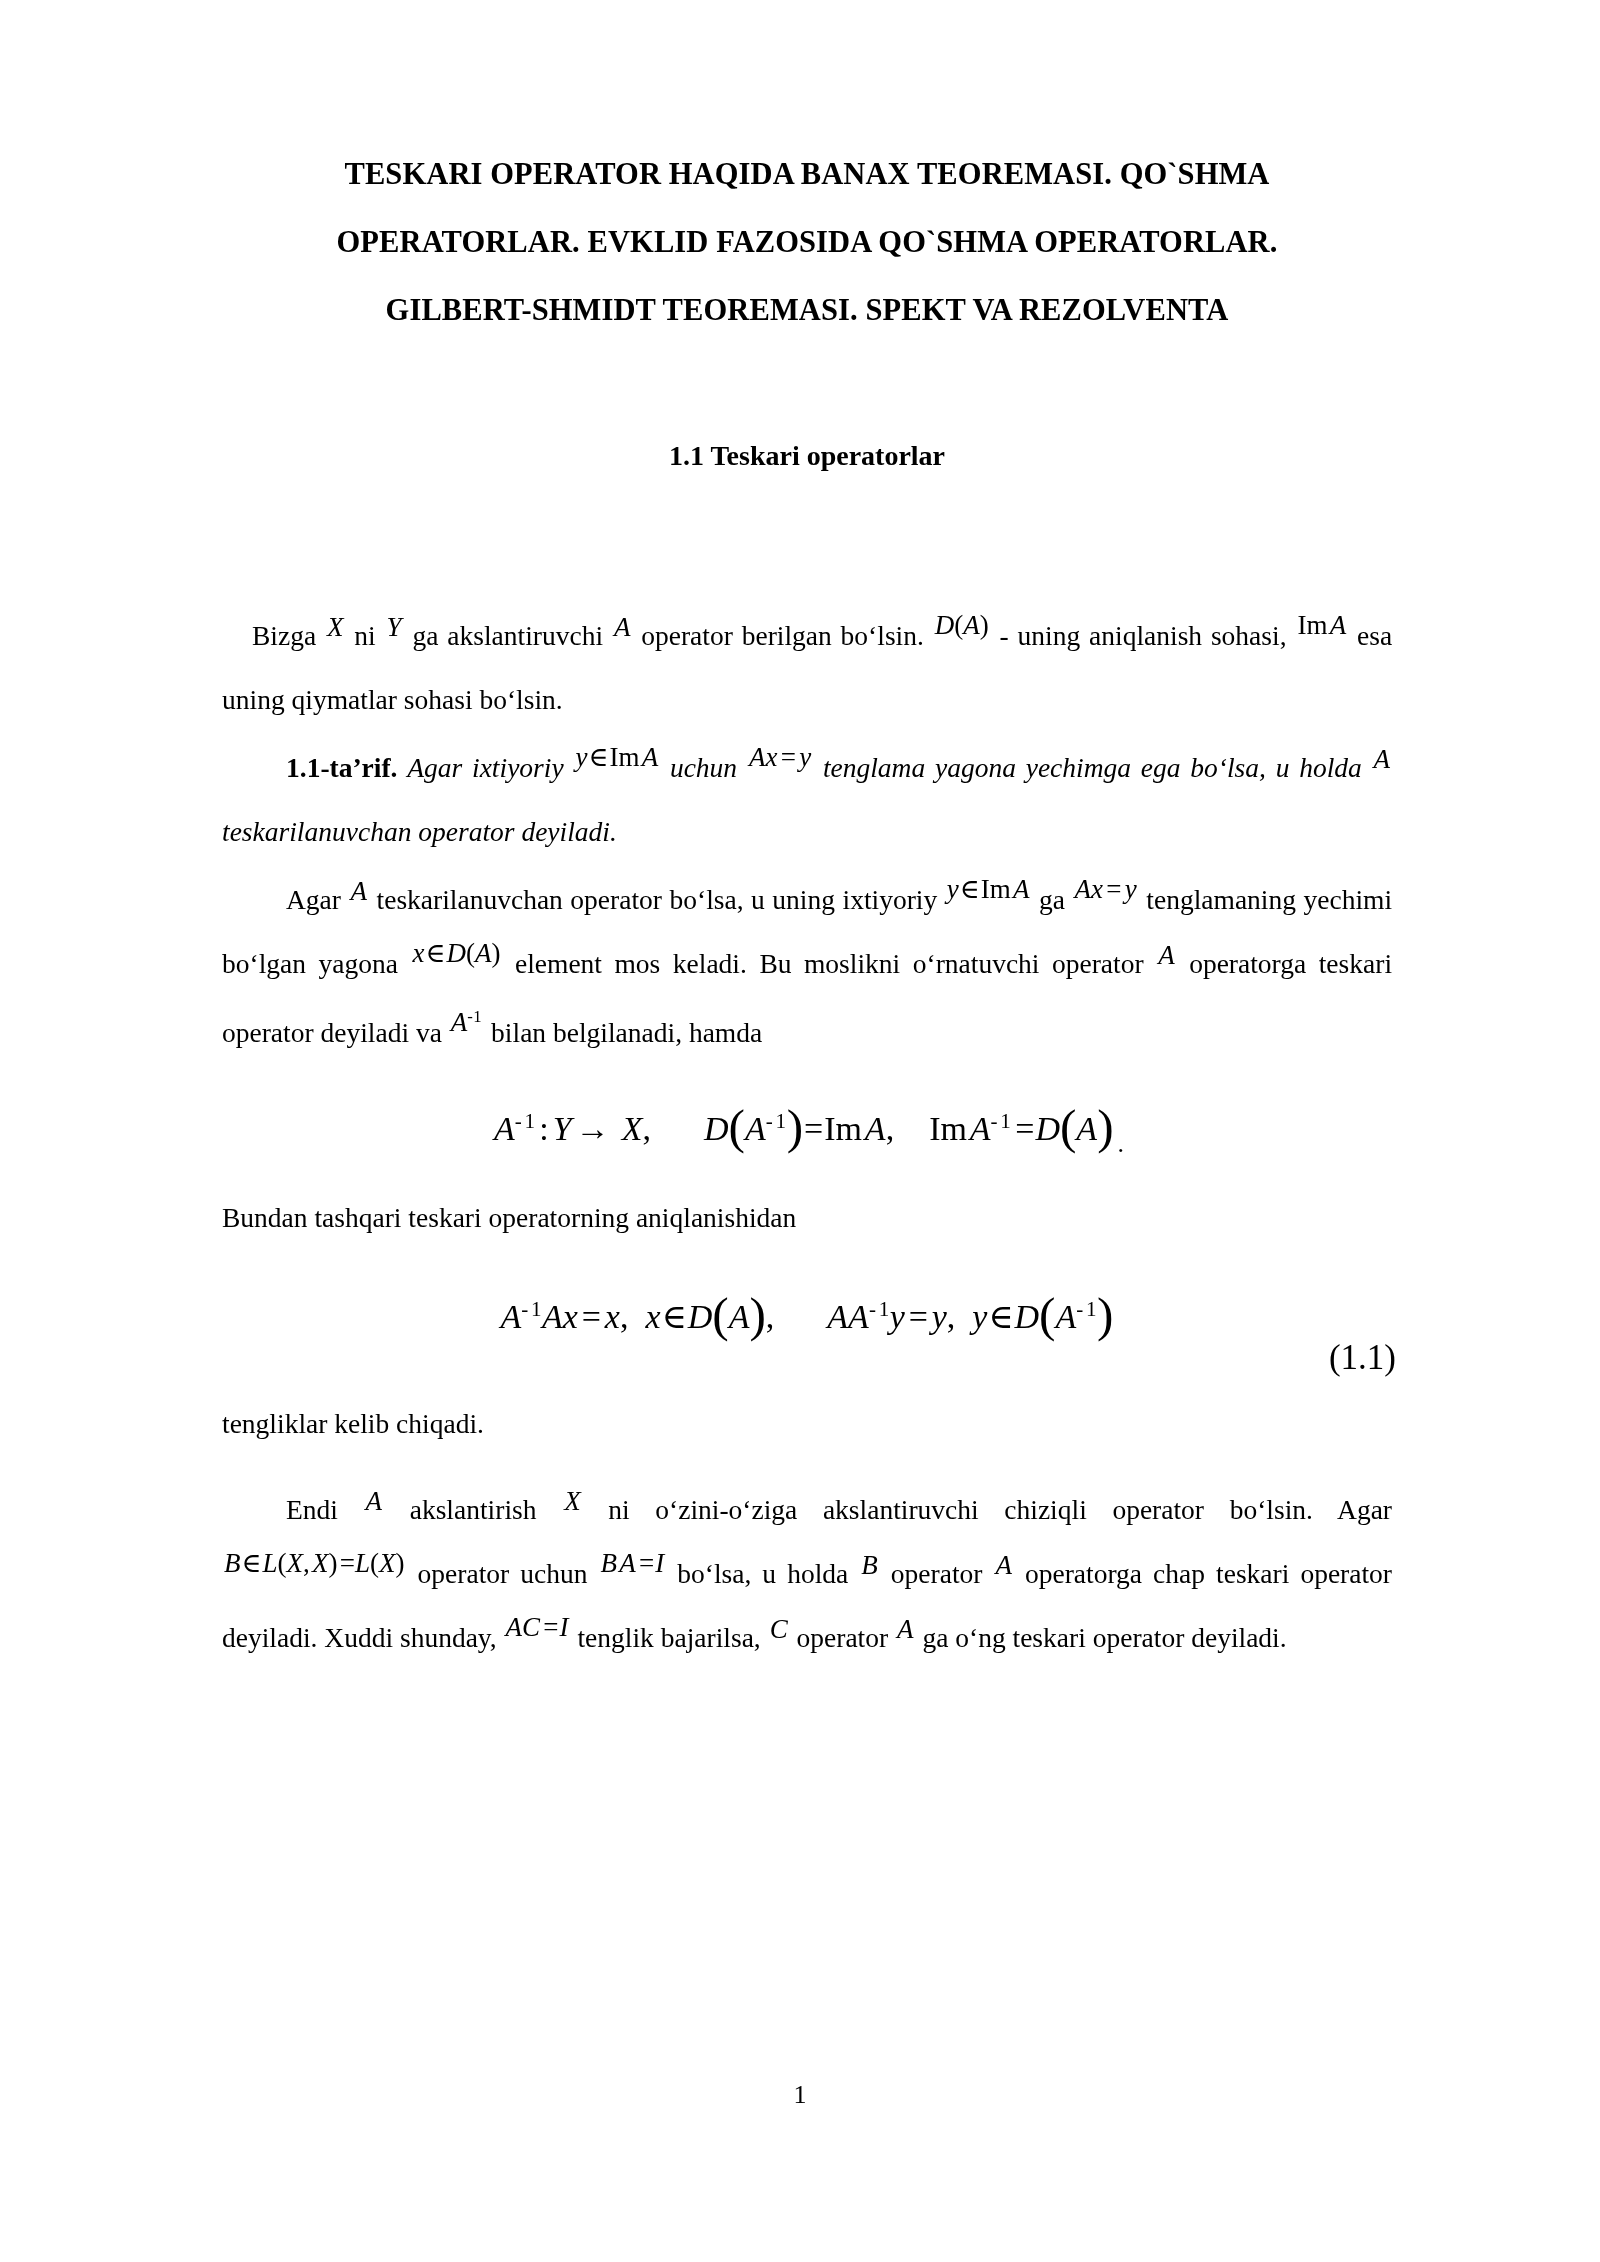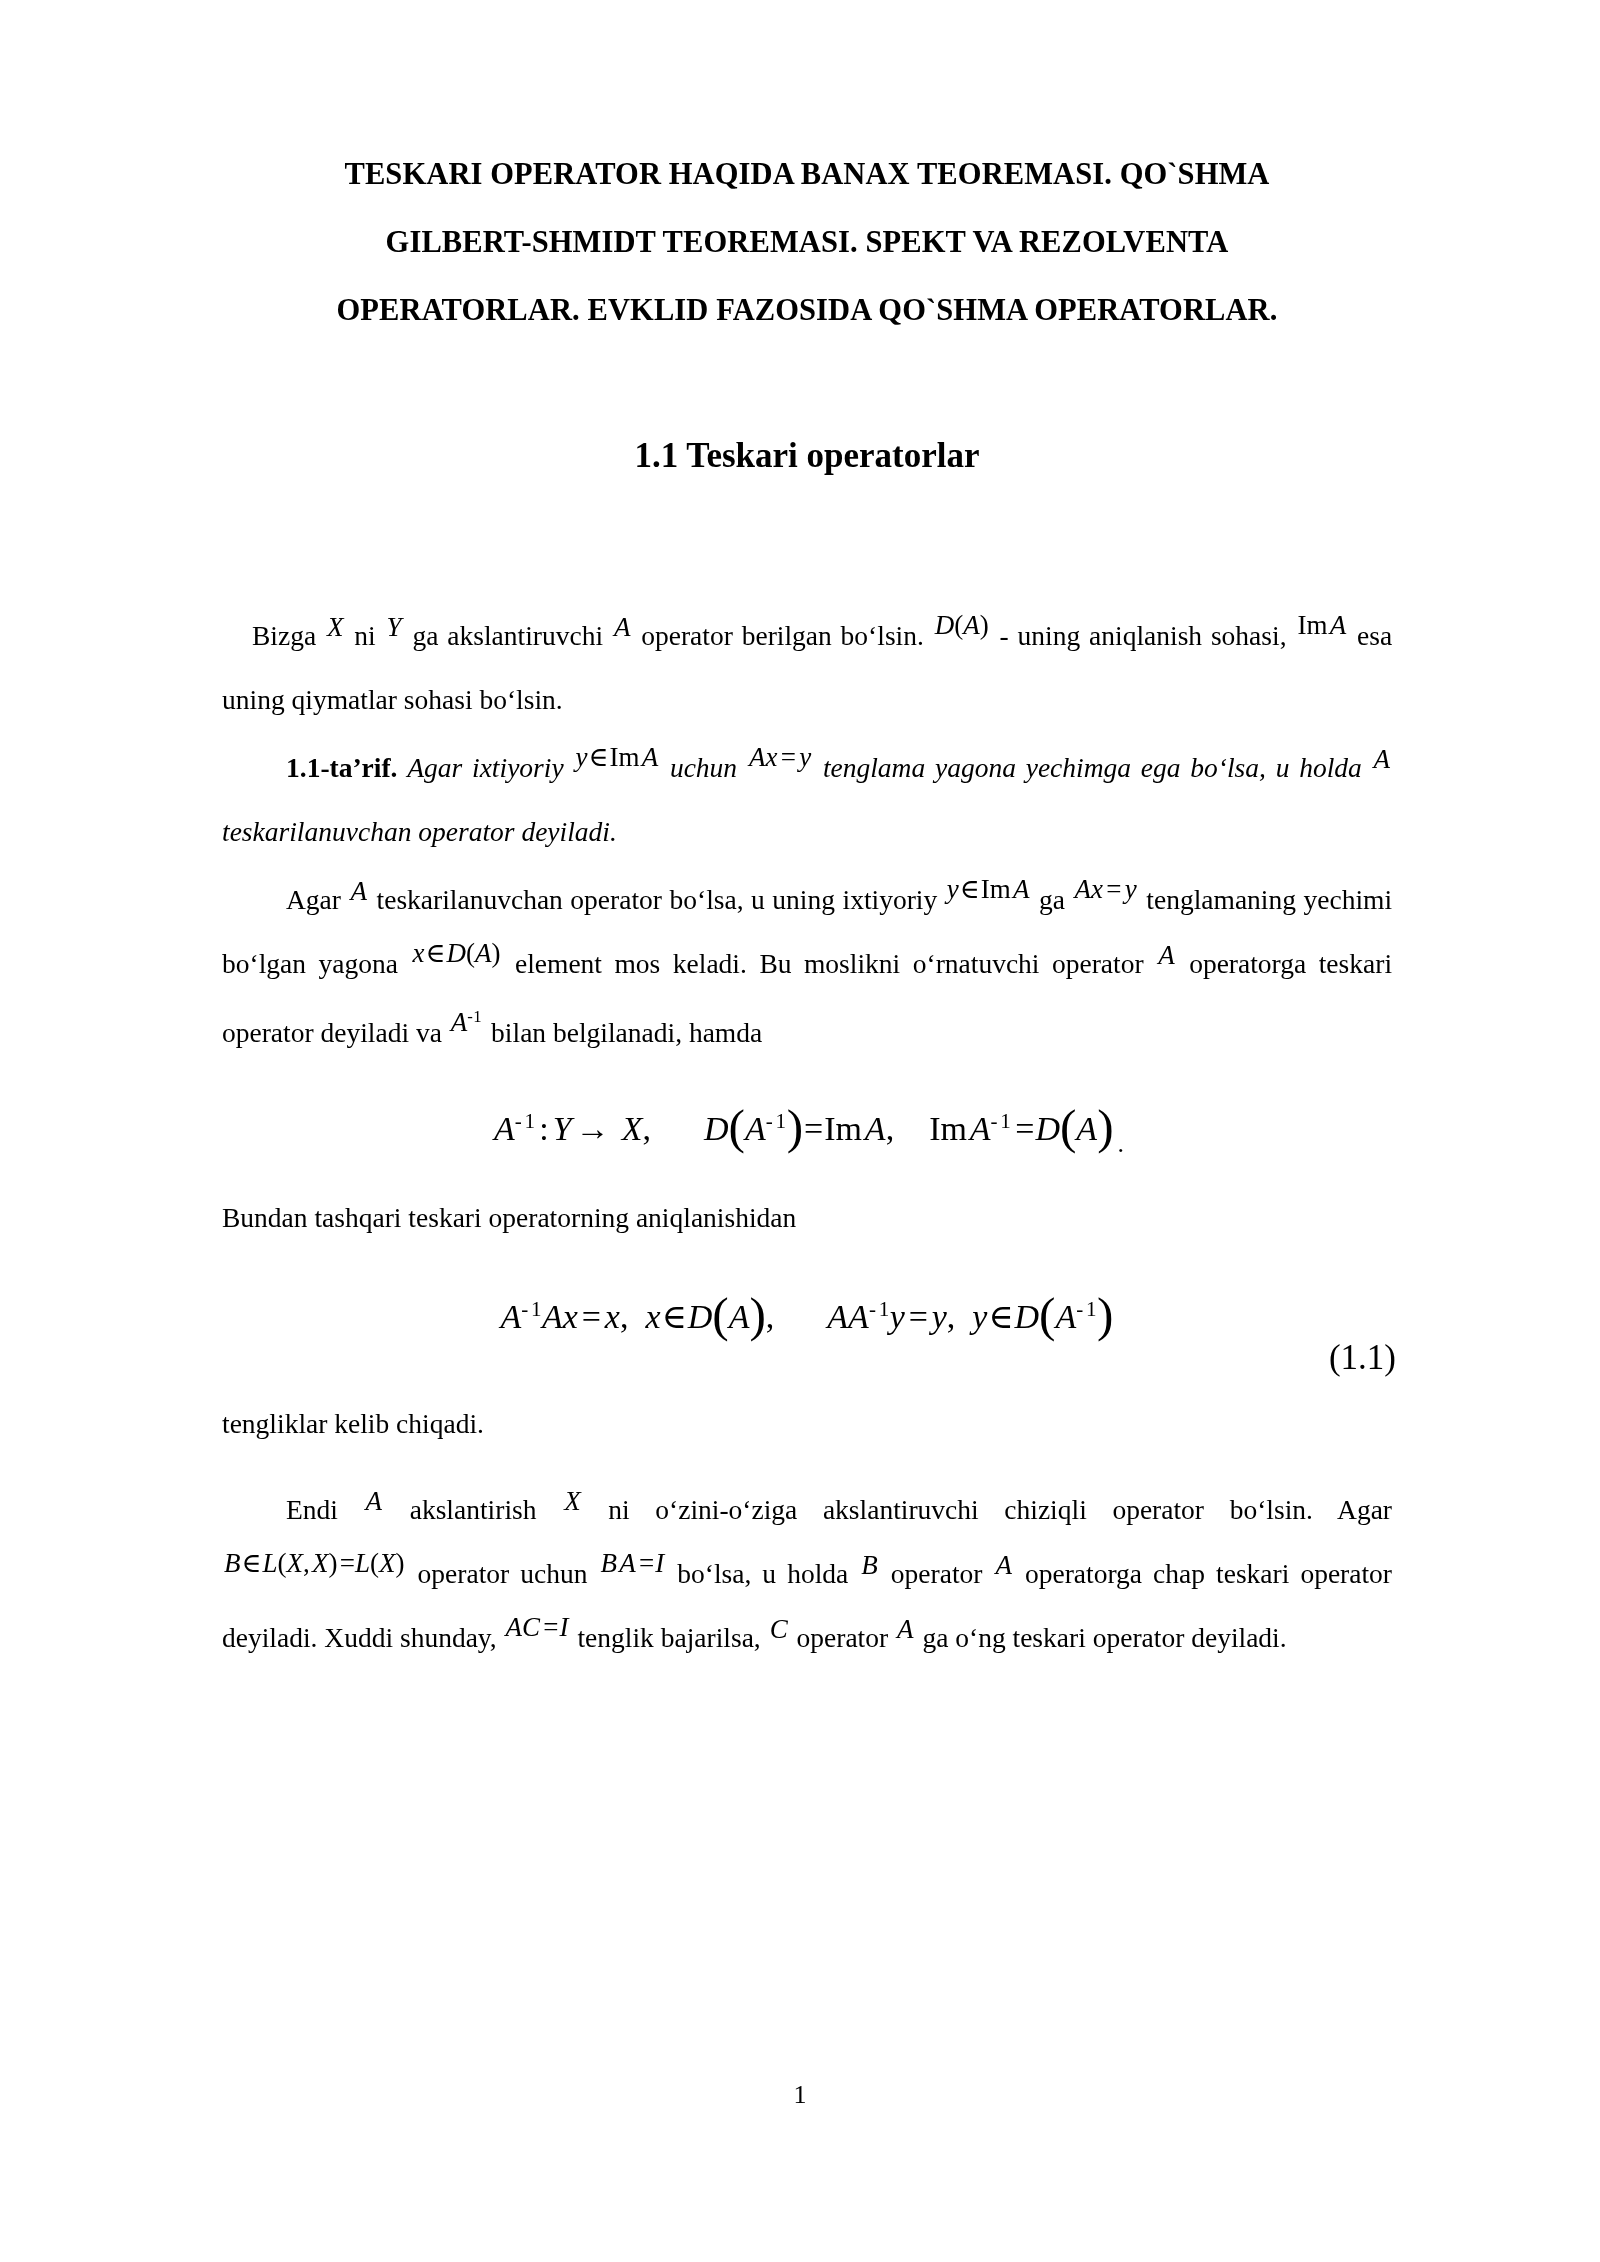--- a/index.html
+++ b/index.html
@@ -36,21 +36,21 @@
     line-height: 68px;
     letter-spacing: 0.1px;
   }
   .doc-title .tline { display: block; white-space: nowrap; }
 
   
   .section-heading {
     margin-top: 92px;
     text-align: center;
     font-weight: bold;
-    font-size: 35px;
+    font-size: 28px;
     line-height: 40px;
   }
 
   
   p.para {
     font-size: 27.5px;
     line-height: 64px;
     text-align: justify;
     text-justify: inter-word;
     margin: 4px;
@@ -127,22 +127,22 @@
   }
 </style>
 </head>
 <body>
 
 <div class="page">
   <div class="content">
 
     <div class="doc-title">
       <span class="tline">TESKARI OPERATOR HAQIDA BANAX TEOREMASI. QO`SHMA</span>
+      <span class="tline">OPERATORLAR. EVKLID FAZOSIDA QO`SHMA OPERATORLAR.</span>
       <span class="tline">GILBERT-SHMIDT TEOREMASI. SPEKT VA REZOLVENTA</span>
-      <span class="tline">OPERATORLAR. EVKLID FAZOSIDA QO`SHMA OPERATORLAR.</span>
     </div>
 
     <div class="section-heading">1.1 Teskari operatorlar</div>
 
     <p class="para first-para indent-small">
       <span>Bizga</span>
       <span class="m mraise">X</span>
       <span>ni</span>
       <span class="m mraise">Y</span>
       <span>ga akslantiruvchi</span>

